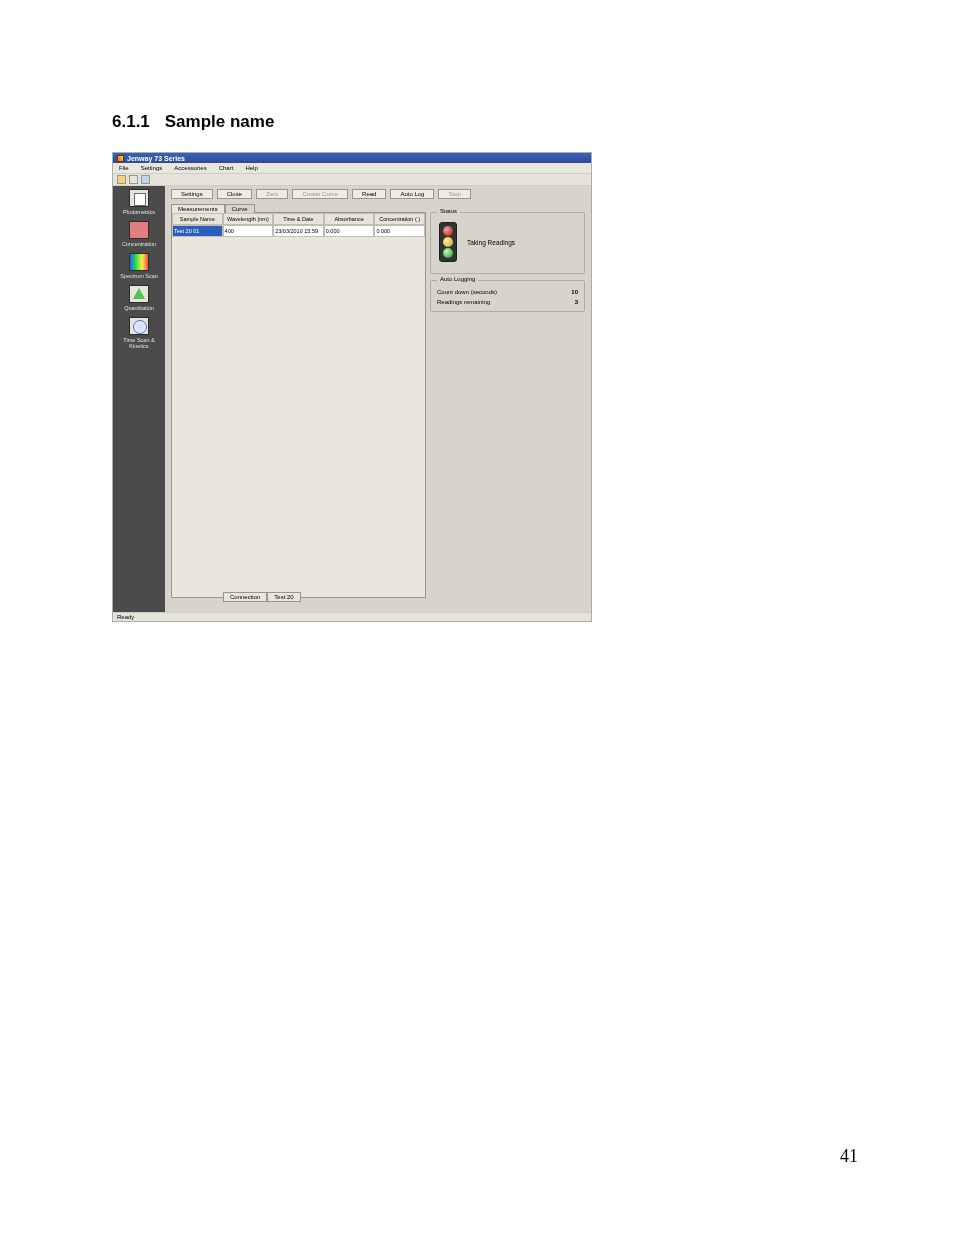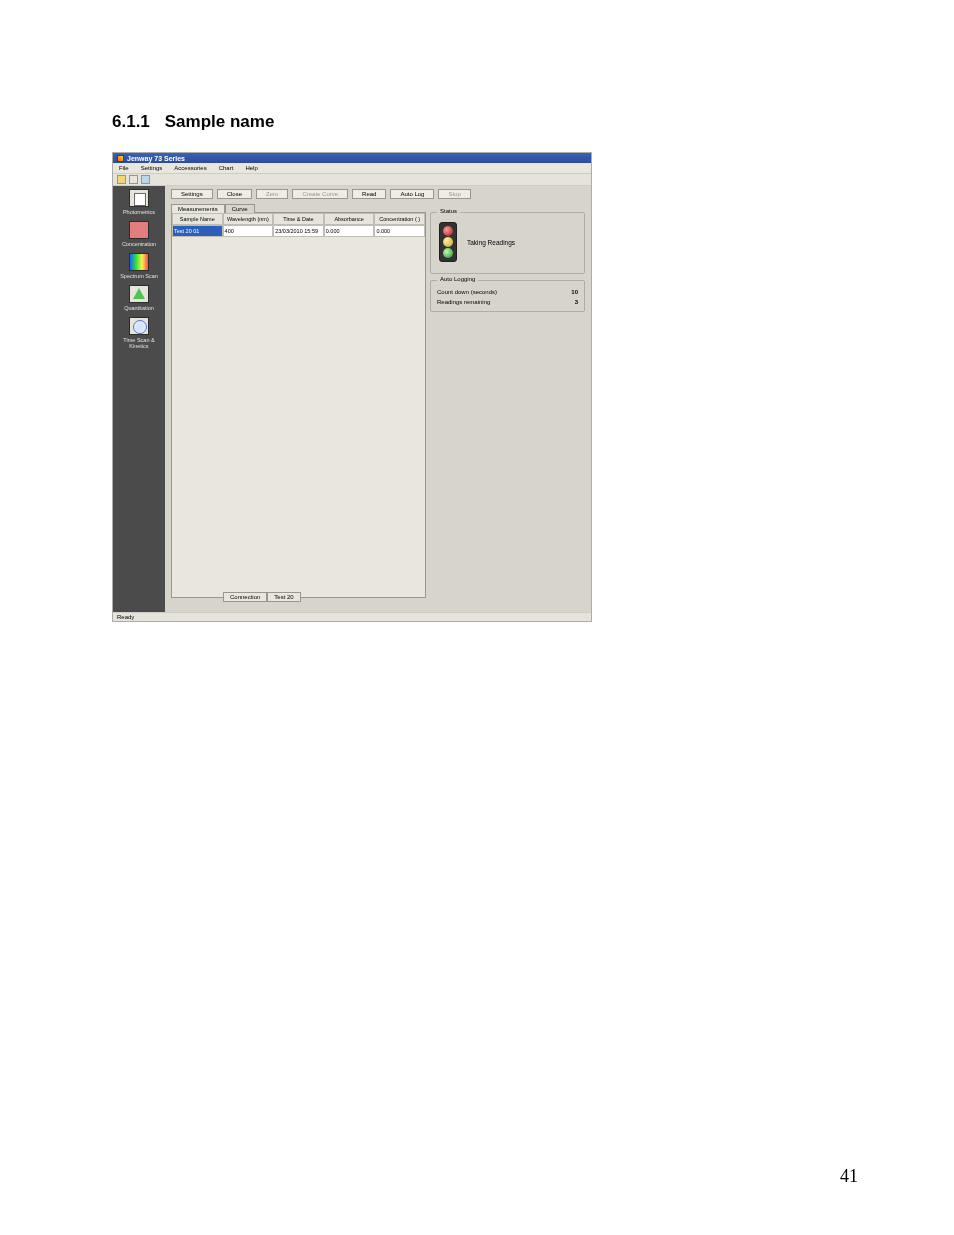--- a/index.html
+++ b/index.html
@@ -64,21 +64,21 @@
   .status-text { font-size: 6.5px; }
   .kv { display:flex; justify-content:space-between; font-size:6px; margin-top:4px;}
   .kv .v { font-weight:bold; min-width:24px; text-align:right;}
   
   .footer-tabs { position: absolute; bottom: 10px; left: 58px; display:flex; }
   .ftab { font-size:6px; border:1px solid #9a968d; padding:1px 6px; background:#e9e6de;}
   .status-strip { position:absolute; bottom:0; left:0; right:0; height:9px; background:#e6e3db; border-top:1px solid #cfcdc5; font-size:6px; padding-left:4px; display:flex; align-items:center;}
   
   .desc { flex: 1; font-size: 16px; line-height: 1.85; color: #000; text-align: justify; padding-top: 6px;}
   
-  .page-num { position: absolute; bottom: 48px; right: 96px; font-family: "Times New Roman", Times, serif; font-size: 18px; margin-top: 37px; }
+  .page-num { position: absolute; bottom: 68px; right: 96px; font-family: "Times New Roman", Times, serif; font-size: 18px; margin-top: 37px; }
 </style>
 </head>
 <body>
 
 <div class="page">
   <h2 class="section-heading">
     <span class="num">6.1.1</span>
     <span>Sample name</span>
   </h2>
 

